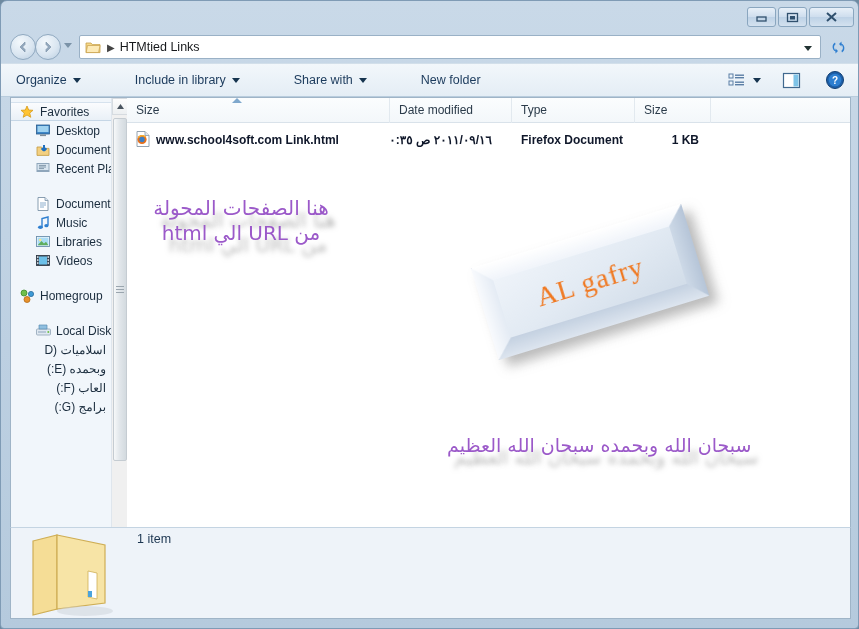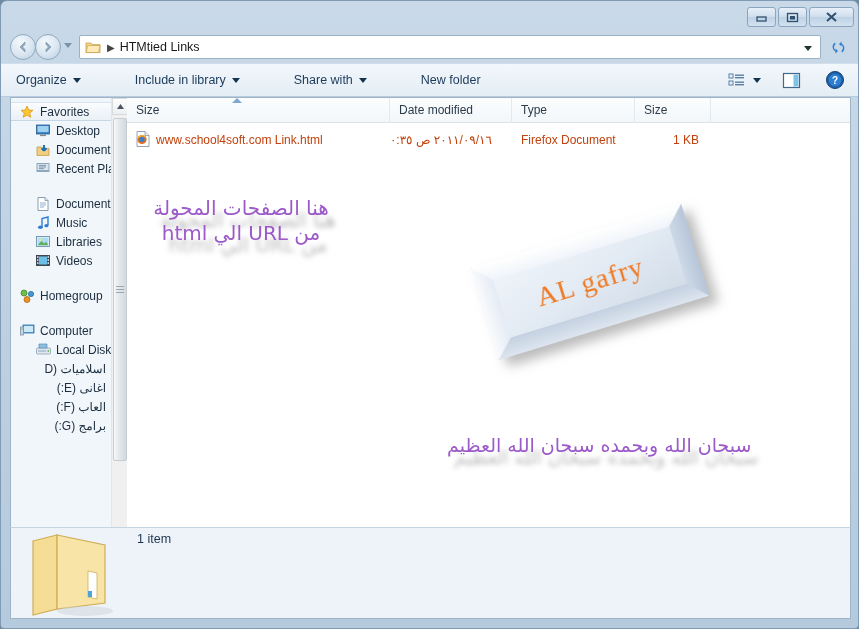--- a/index.html
+++ b/index.html
@@ -213,22 +213,22 @@
     width: 0; height: 0;
     border-left: 5px solid transparent;
     border-right: 5px solid transparent;
     border-bottom: 5px solid #7fa8cd;
   }
   #filerow {
     display: flex; align-items: center;
     height: 22px; margin-top: 6px;
   }
   .fcell {
-    font-size: 12px; color: #c2410c;
-    white-space: nowrap; overflow: hidden;
+    font-size: 12px; color: #0f172a;
+    white-space: nowrap; overflow: hidden; font-weight: bold;
   }
   #fc-name { width: 263px; padding-left: 9px; display: flex; align-items: center; gap: 6px; }
   #fc-date { width: 122px; text-align: right; padding-right: 20px; direction: rtl; }
   #fc-type { width: 123px; padding-left: 9px; }
   #fc-size { width: 76px; text-align: right; padding-right: 12px; }
 
   
   #overlay {
     position: absolute; left: 0; top: 0;
     width: 100%; height: 100%;
@@ -531,31 +531,20 @@
                 <circle cx="7" cy="10.5" r="3" fill="#e8922c" stroke="#b36a14" stroke-width="0.8"></circle>
               </svg>
           </span>
           <span>Homegroup</span>
         </div>
       </div>
 
       <div class="navspacer"></div>
 
       <div class="navgroup">
-        <div class="navitem">
-          <span class="ico">
-            <svg width="15" height="13" viewBox="0 0 15 13">
-                <rect x="3" y="1" width="11" height="8" fill="#5fa8db" stroke="#2f6d9f" stroke-width="0.8"></rect>
-                <rect x="4" y="2" width="9" height="6" fill="#cde9f8"></rect>
-                <rect x="0.5" y="3" width="3" height="8" fill="#c8d6e2" stroke="#7f93a6" stroke-width="0.8"></rect>
-                <circle cx="2" cy="5" r="0.7" fill="#6cc04a"></circle>
-              </svg>
-          </span>
-          <span>Computer</span>
-        </div>
         <div class="navitem child">
           <span class="ico">
             <svg width="15" height="13" viewBox="0 0 15 13">
                 <rect x="0.5" y="5" width="14" height="6" rx="1" fill="#dfe8f1" stroke="#8fa3b6" stroke-width="0.8"></rect>
                 <rect x="2" y="7" width="8" height="2" fill="#b6c6d6"></rect>
                 <circle cx="12.3" cy="8" r="1" fill="#6cc04a"></circle>
                 <path d="M3 1 h8 v4 H3 Z" fill="#8fbfe0" stroke="#5a8cb3" stroke-width="0.7"></path>
               </svg>
           </span>
           <span>Local Disk</span>
@@ -569,21 +558,21 @@
           </span>
           <span>اسلاميات (D</span>
         </div>
         <div class="navitem child rtl">
           <span class="ico">
             <svg width="15" height="10" viewBox="0 0 15 10">
                 <rect x="0.5" y="2" width="14" height="6" rx="2.4" fill="#e6edf4" stroke="#93a6b8" stroke-width="0.8"></rect>
                 <rect x="11.5" y="4" width="2" height="2" fill="#6cc04a"></rect>
               </svg>
           </span>
-          <span>اغانى (E:)</span>
+          <span>وبحمده (E:)</span>
         </div>
         <div class="navitem child rtl">
           <span class="ico">
             <svg width="15" height="10" viewBox="0 0 15 10">
                 <rect x="0.5" y="2" width="14" height="6" rx="2.4" fill="#e6edf4" stroke="#93a6b8" stroke-width="0.8"></rect>
                 <rect x="11.5" y="4" width="2" height="2" fill="#6cc04a"></rect>
               </svg>
           </span>
           <span>العاب (F:)</span>
         </div>

